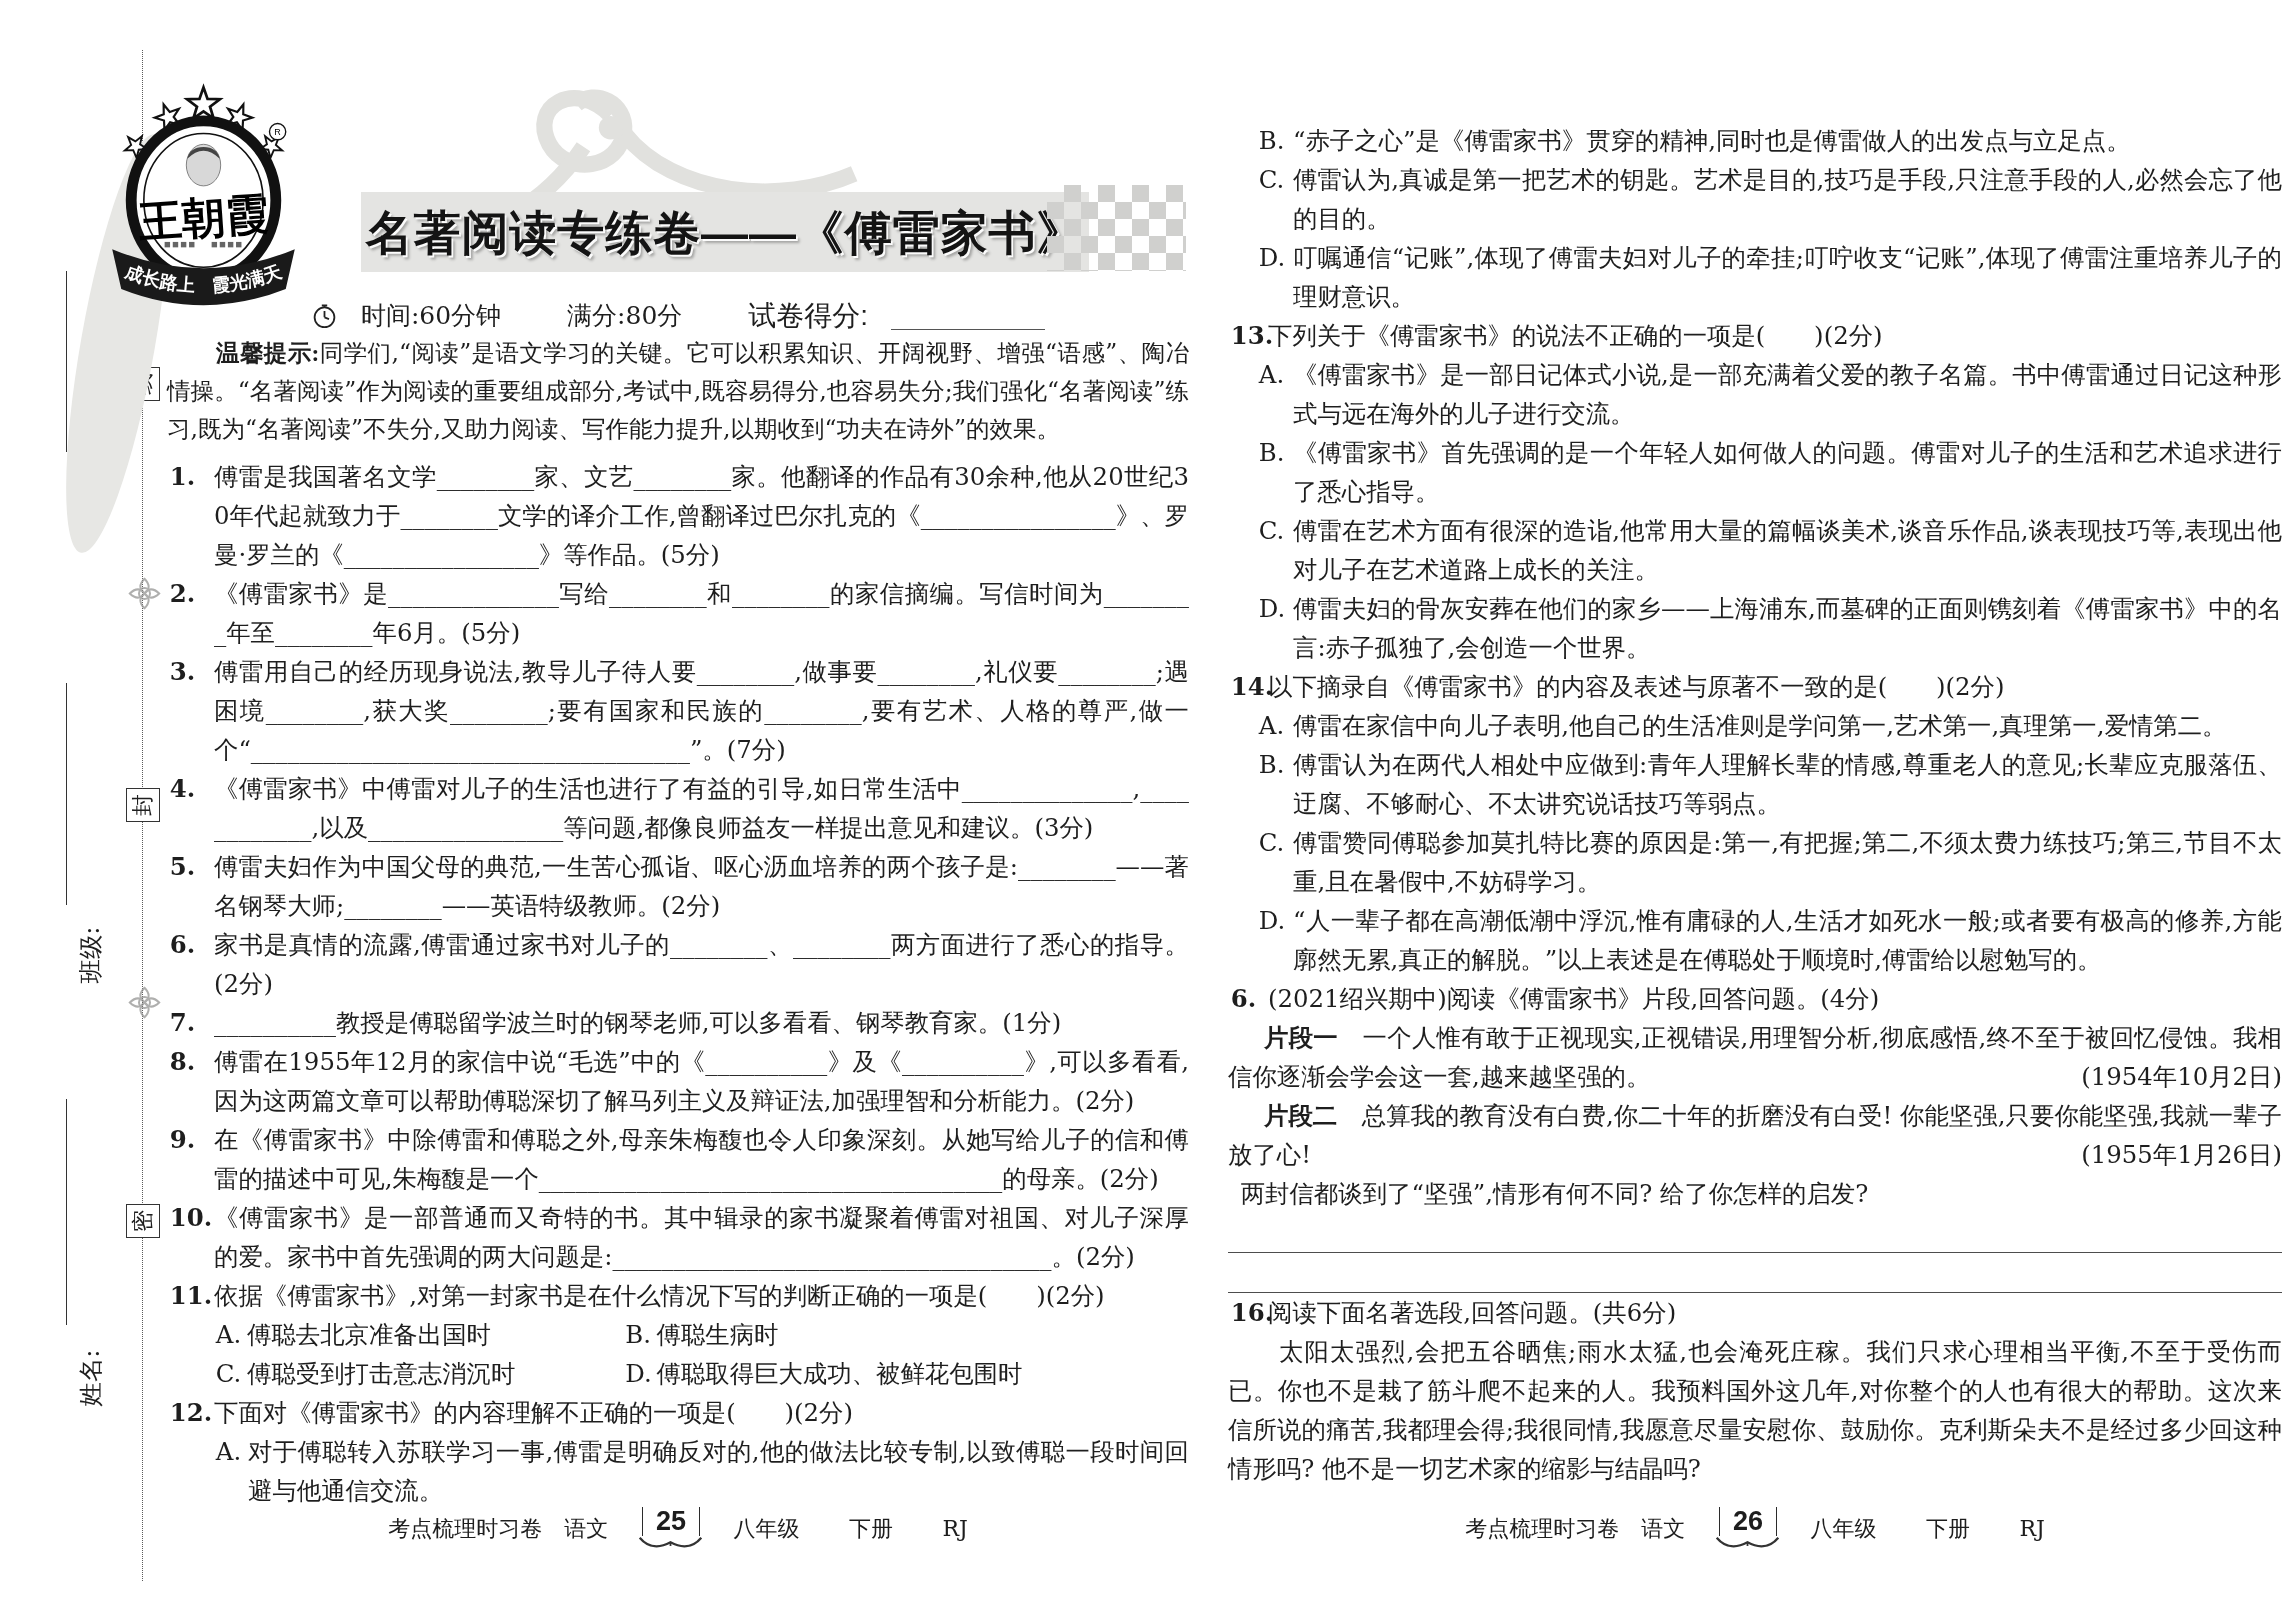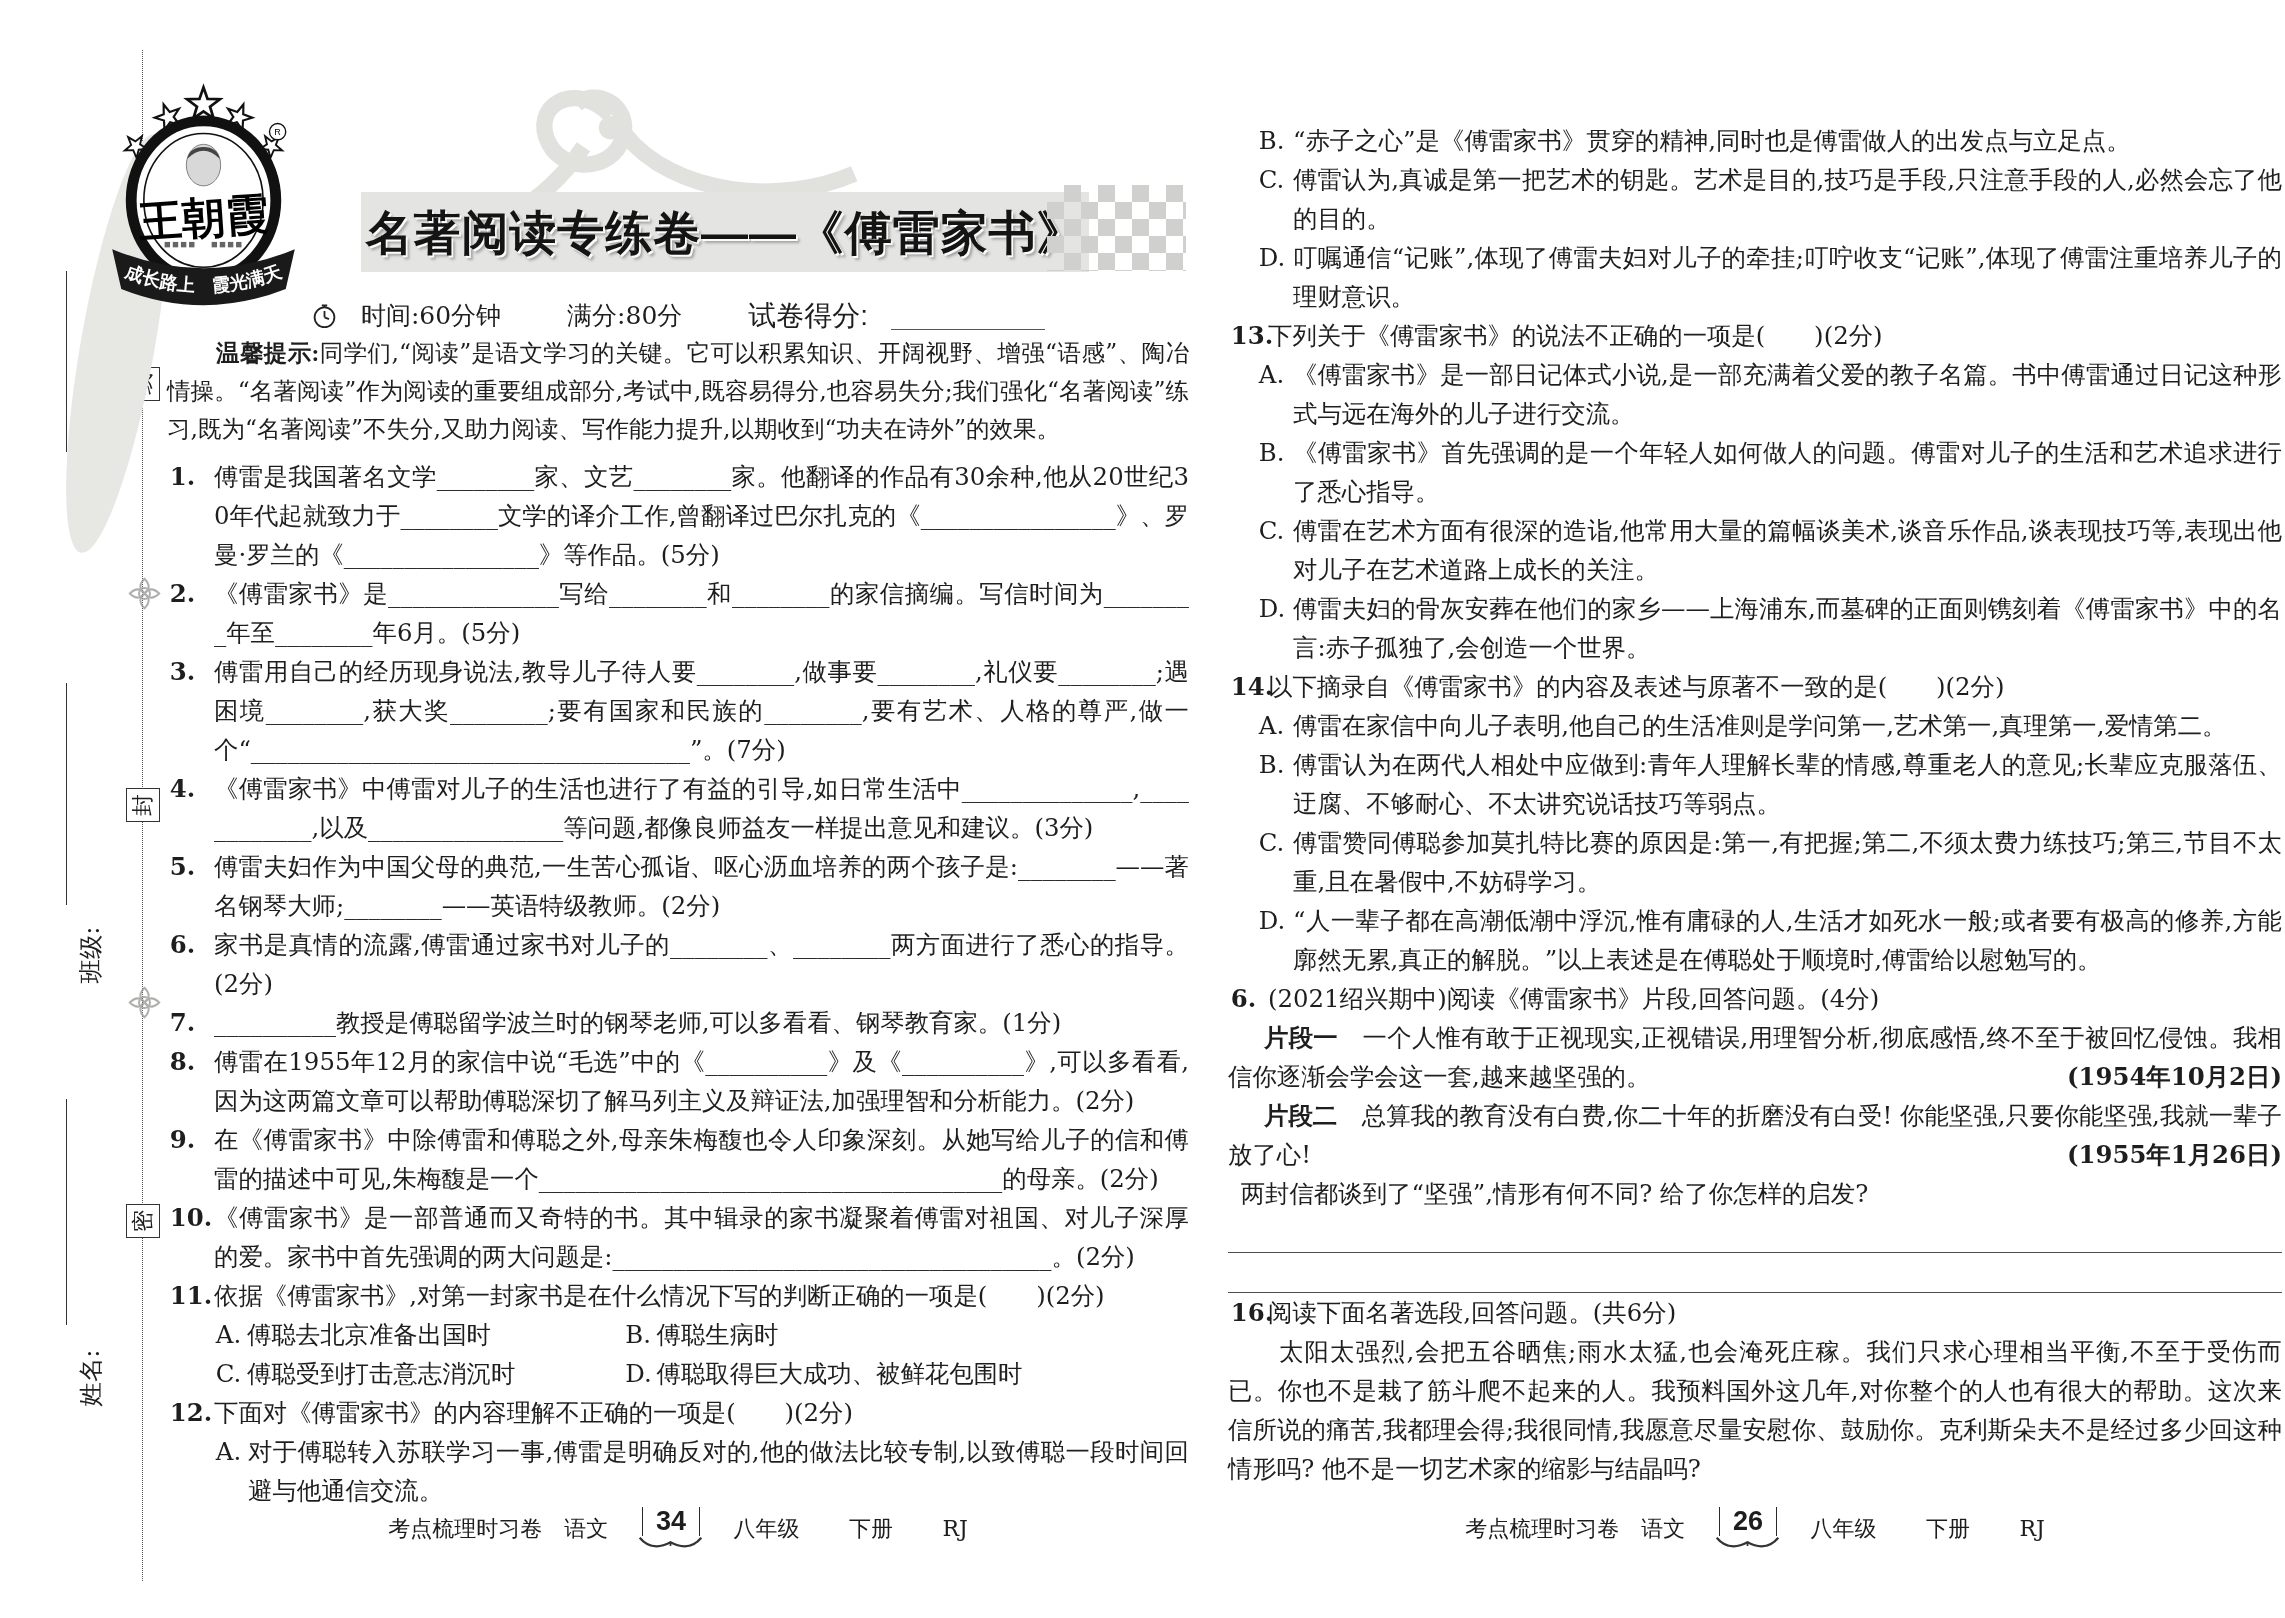--- a/index.html
+++ b/index.html
@@ -49,21 +49,21 @@
   .q-text{text-align:justify;word-break:break-all;}
   .opt{position:relative;padding-left:34px;text-align:justify;word-break:break-all;}
   .opt .ol{position:absolute;left:1.8px;}
   .opts-grid{display:grid;grid-template-columns:42% 58%;}
   .opts-grid .opt{padding-left:33px;}
   .page-right .q{padding-left:40px;}
   .page-right .q .opt{margin-left:-11px;padding-left:36px;}
   .cont-opt{margin-left:29px;padding-left:36px;}
   .passage{margin-left:-40px;text-indent:36px;text-align:justify;word-break:break-all;}
   .passage b{font-family:"Liberation Sans","DejaVu Sans",sans-serif;}
-  .pdate{float:right;font-weight:bold;}
+  .pdate{float:right;}
   .followup{margin-left:-40px;text-indent:12.7px;}
   .ans-line{margin-left:-40px;height:39px;border-bottom:1.8px solid #4d4d4d;}
   .prose{margin-left:-40px;text-indent:51px;text-align:justify;word-break:break-all;}
   
   .page-footer{position:absolute;top:1453px;left:0;width:100%;display:flex;justify-content:center;
                align-items:center;gap:22px;font-size:22px;color:#1d1d1d;}
   .badge{display:flex;flex-direction:column;align-items:center;margin:0 7.2px;}
   .badge-num{font-family:"Liberation Sans","DejaVu Sans",sans-serif;font-weight:700;font-size:27px;
              line-height:29px;padding:0 12.7px;border-left:1.8px solid #2b2b2b;border-right:1.8px solid #2b2b2b;}
   .fgap{display:inline-block;width:5.4px;}
@@ -267,21 +267,21 @@
             <div class="q-text">下面对《傅雷家书》的内容理解不正确的一项是(　　)(2分)</div>
             <div class="opt"><span class="ol">A.</span>对于傅聪转入苏联学习一事,傅雷是明确反对的,他的做法比较专制,以致傅聪一段时间回避与他通信交流。</div>
           </div>
         </div>
       </div>
 
     <footer class="page-footer">
       <span>考点梳理时习卷</span>
       <span>语文</span>
       <span class="badge">
-        <span class="badge-num">34</span>
+        <span class="badge-num">25</span>
         <svg width="67" height="14.5" viewBox="0 0 74 16">
           <path d="M3,2 C13,14 26,13 37,7 C48,13 61,14 71,2" fill="none" stroke="#333" stroke-width="2.5"></path>
           <path d="M37,7 L37,11" stroke="#333" stroke-width="2"></path>
         </svg>
       </span>
       <span>八年级</span>
       <span class="fgap"></span>
       <span>下册</span>
       <span class="fgap"></span>
       <span>RJ</span>

